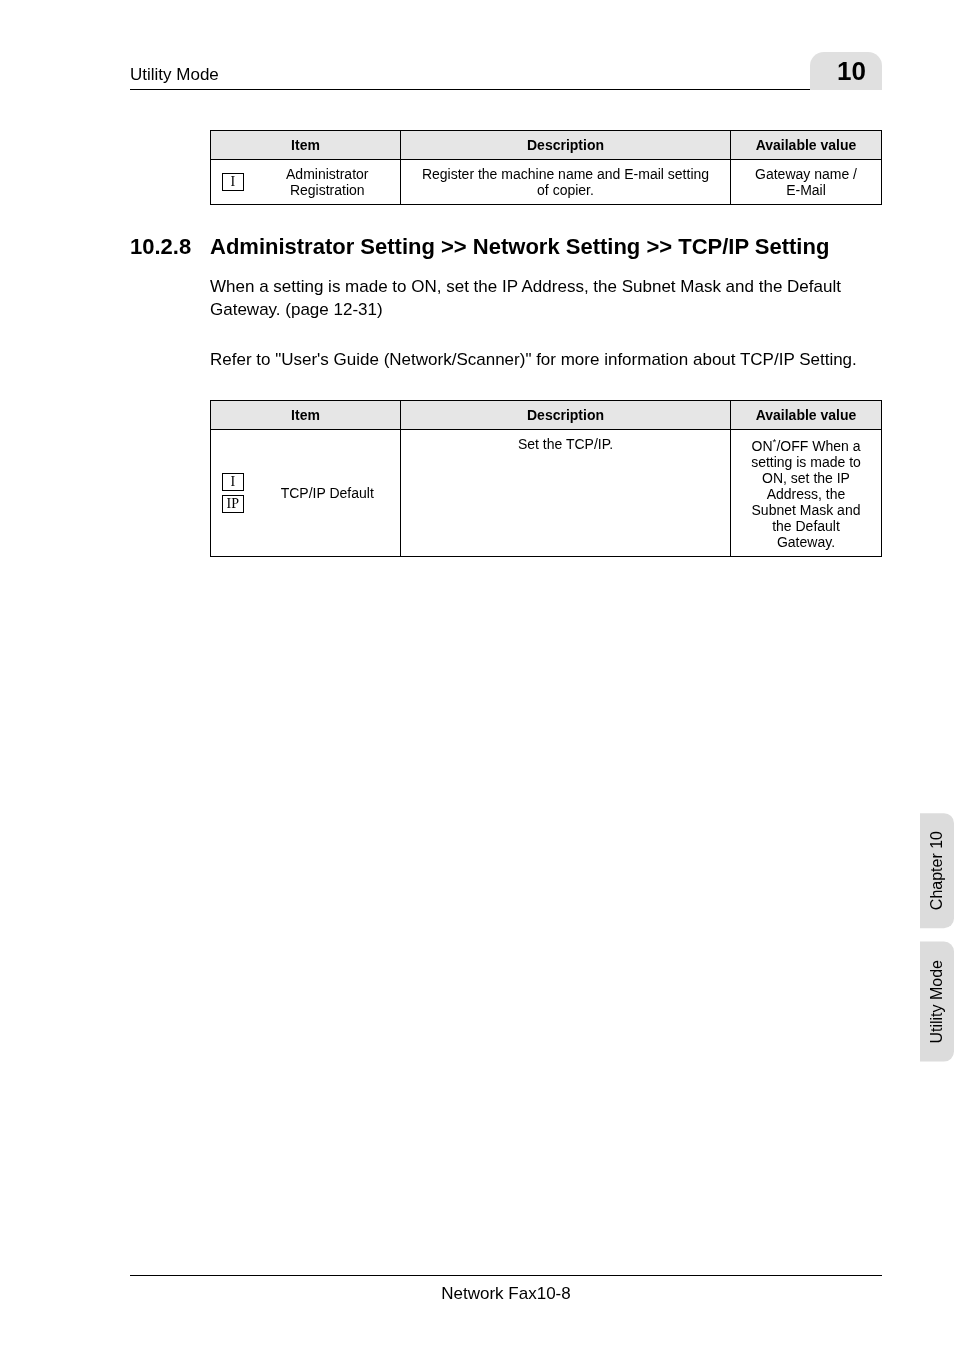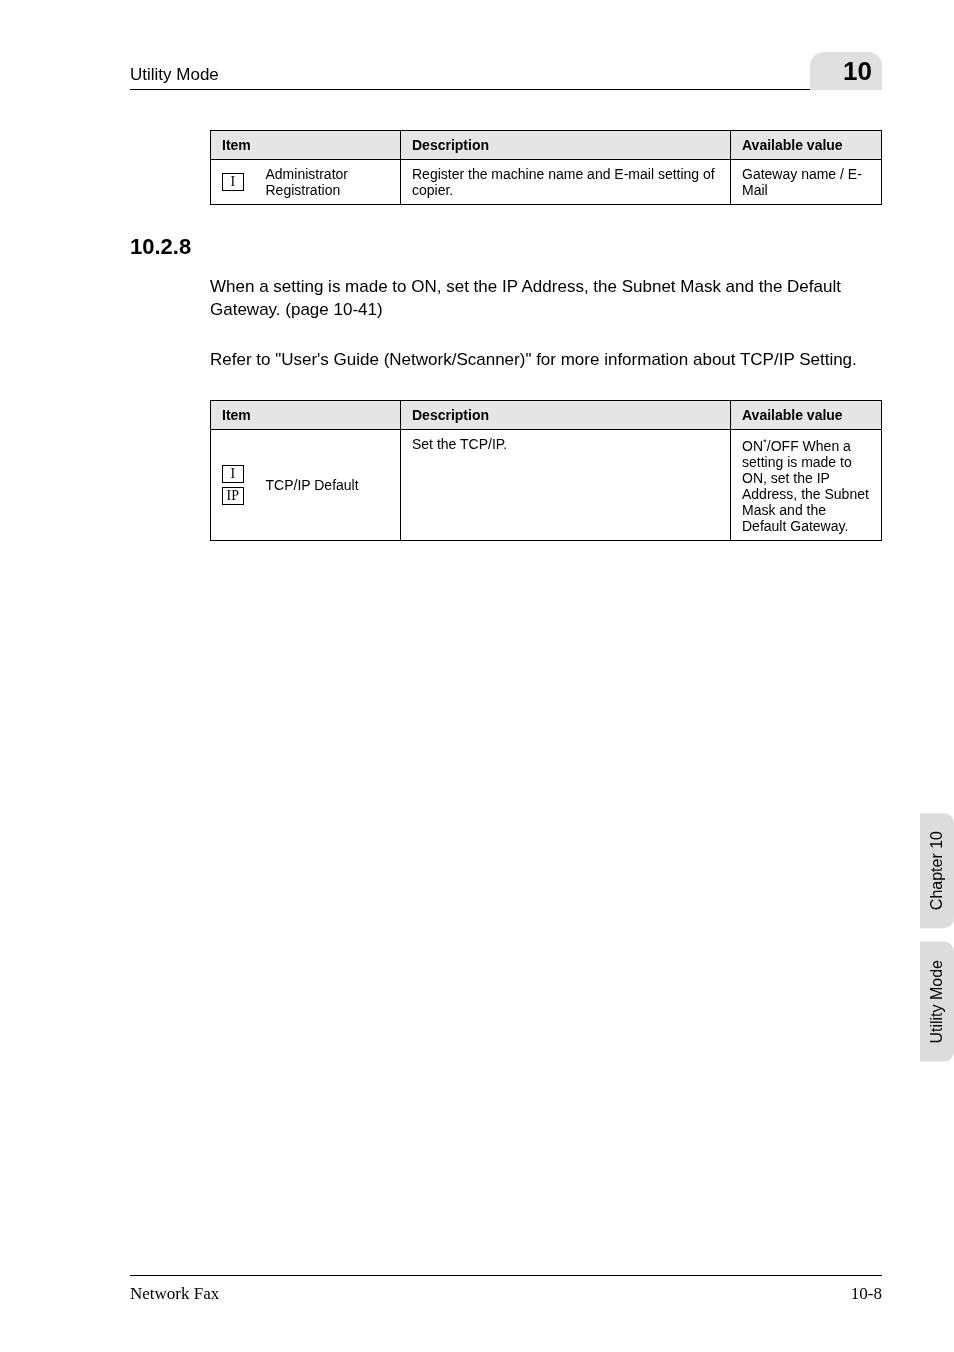--- a/index.html
+++ b/index.html
@@ -30,21 +30,21 @@
     }
     .chapter-badge {
       background: #e0e0e0;
       width: 72px;
       height: 38px;
       border-top-left-radius: 14px;
       border-top-right-radius: 14px;
       display: flex;
       align-items: center;
       justify-content: flex-end;
-      padding-right: 10px;
+      padding-right: 16px;
       font-size: 26px;
       font-weight: bold;
       margin-bottom: -5px;
     }
     .section-heading {
       display: flex;
       gap: 14px;
       font-weight: bold;
       font-size: 22px;
       line-height: 1.3;
@@ -67,22 +67,22 @@
       margin-left: 80px;
       margin-bottom: 28px;
     }
     table {
       border-collapse: collapse;
       width: 100%;
       font-size: 14px;
     }
     th, td {
       border: 1px solid #000;
-      padding: 6px 11px;
-      text-align: left;
+      padding: 6px 20px;
+      text-align: center;
       vertical-align: top;
     }
     th {
       background: #e6e6e6;
       font-weight: bold;
     }
     .item-th {
       width: 190px;
     }
     .desc-th {
@@ -146,23 +146,22 @@
     }
 
     .footer {
       position: absolute;
       left: 130px;
       right: 72px;
       bottom: 48px;
       border-top: 1px solid #000;
       padding-top: 8px;
       display: flex;
-      justify-content: space-between;
+      justify-content: center;
       font-size: 17px;
-      font-family: Liberation Serif, serif;
     }
   </style>
 </head>
 <body>
 <div class="page">
 
   <div class="header-row">
     <div class="header-left">Utility Mode</div>
     <div class="chapter-badge">10</div>
   </div>
@@ -186,23 +185,24 @@
           <td class="label-cell">Administrator Registration</td>
           <td>Register the machine name and E-mail setting of copier.</td>
           <td>Gateway name / E-Mail</td>
         </tr>
       </tbody>
     </table>
   </div>
 
   <div class="section-heading">
     <div class="section-num">10.2.8</div>
-  </div>
-
-  <div class="body-text">When a setting is made to ON, set the IP Address, the Subnet Mask and the Default Gateway. (page 10-41)</div>
+    <div class="section-title">Administrator Setting &gt;&gt; Network Setting &gt;&gt; TCP/IP Setting</div>
+  </div>
+
+  <div class="body-text">When a setting is made to ON, set the IP Address, the Subnet Mask and the Default Gateway. (page 12-31)</div>
   <div class="body-text">Refer to "User's Guide (Network/Scanner)" for more information about TCP/IP Setting.</div>
 
   <div class="table-wrap">
     <table>
       <thead>
         <tr>
           <th class="item-th" colspan="2">Item</th>
           <th class="desc-th">Description</th>
           <th class="avail-th">Available value</th>
         </tr>

